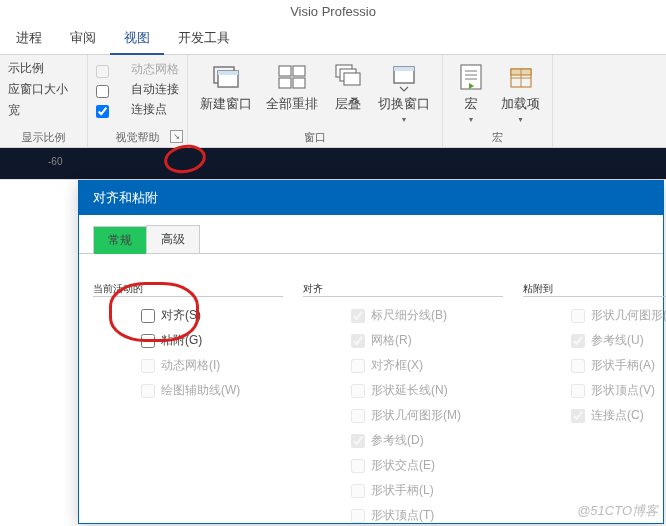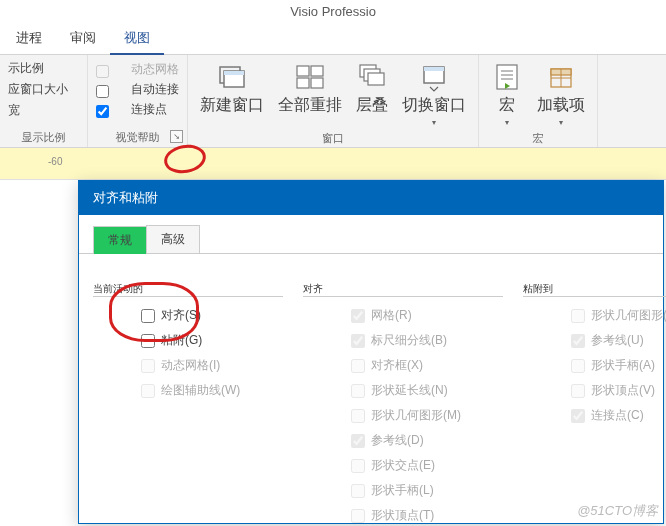--- a/index.html
+++ b/index.html
@@ -20,24 +20,24 @@
     .zoom-item { padding: 1px 0; white-space: nowrap; }
     
     .visual-aids-items { display: flex; flex-direction: column; gap: 3px; font-size: 12px; padding-top: 2px; }
     .check-item { display: flex; align-items: flex-end; gap: 22px; }
     .check-item input { width: 13px; height: 13px; }
     .check-item.disabled { color: #aaa; }
     
     .window-group-body { display: flex; gap: 6px; align-items: flex-start; }
     .ribbon-btn { display: flex; flex-direction: column; align-items: center; gap: 2px; padding: 2px 4px; cursor: pointer; }
     .ribbon-btn-icon { width: 32px; height: 32px; display: flex; align-items: center; justify-content: center; }
-    .ribbon-btn-label { font-size: 16px; white-space: nowrap; font-family: Liberation Serif, serif; }
+    .ribbon-btn-label { font-size: 13px; white-space: nowrap; font-family: Liberation Serif, serif; }
     .dropdown-arrow { font-size: 8px; color: #666; }
     
-    .ruler-area { height: 32px; background: #fef9c3; border-bottom: 1px solid #e0e0e0; position: relative; }
+    .ruler-area { height: 32px; background: #0f172a; border-bottom: 1px solid #e0e0e0; position: relative; }
     .ruler-num { position: absolute; top: 8px; font-size: 10px; color: #888; }
     
     .dialog { position: absolute; left: 78px; top: 180px; width: 586px; height: 344px; background: #fff; border: 1px solid #0067b8; box-shadow: 0 4px 16px rgba(0,0,0,0.2); }
     .dialog-title { background: #0067b8; color: #fff; padding: 8px 14px; font-size: 13px; }
     .dialog-tabs { display: flex; padding: 10px 10px 0 14px; border-bottom: 1px solid #ccc; }
     .dialog-tab { padding: 5px 14px; border: 1px solid #ccc; border-bottom: none; margin-right: -1px; background: #f5f5f5; cursor: pointer; font-size: 12px; }
     .dialog-tab.active { background: #22c55e; position: relative; top: 1px; }
     
     .dialog-body { display: flex; padding: 12px 0 0 14px; gap: 0; }
     .dialog-col { flex: 0 0 auto; }
@@ -61,20 +61,21 @@
   </style>
 </head>
 <body>
 
 <div class="title-bar">Visio Professio</div>
 
 <div class="ribbon-tabs">
   <div class="ribbon-tab">进程</div>
   <div class="ribbon-tab">审阅</div>
   <div class="ribbon-tab active">视图</div>
+  <div class="ribbon-tab">开发工具</div>
 </div>
 
 <div class="ribbon-content">
 
   <div class="ribbon-group" style="width:88px;">
     <div class="zoom-group-items">
       <div class="zoom-item">示比例</div>
       <div class="zoom-item">应窗口大小</div>
       <div class="zoom-item">宽</div>
     </div>
@@ -215,25 +216,25 @@
             <span>绘图辅助线(W)</span>
           </label>
       </div>
     </div>
 
     <div class="dialog-col col2">
       <div class="col-header">对齐</div>
       <div class="opt-list">
         <label class="opt disabled">
             <input type="checkbox" checked="" disabled="" style="">
+            <span>标尺细分线(B)</span>
+          </label>
+        <label class="opt disabled">
+            <input type="checkbox" checked="" disabled="" style="">
             <span>网格(R)</span>
-          </label>
-        <label class="opt disabled">
-            <input type="checkbox" checked="" disabled="" style="">
-            <span>标尺细分线(B)</span>
           </label>
         <label class="opt disabled">
             <input type="checkbox" disabled="" style="">
             <span>对齐框(X)</span>
           </label>
         <label class="opt disabled">
             <input type="checkbox" disabled="" style="">
             <span>形状延长线(N)</span>
           </label>
         <label class="opt disabled">

